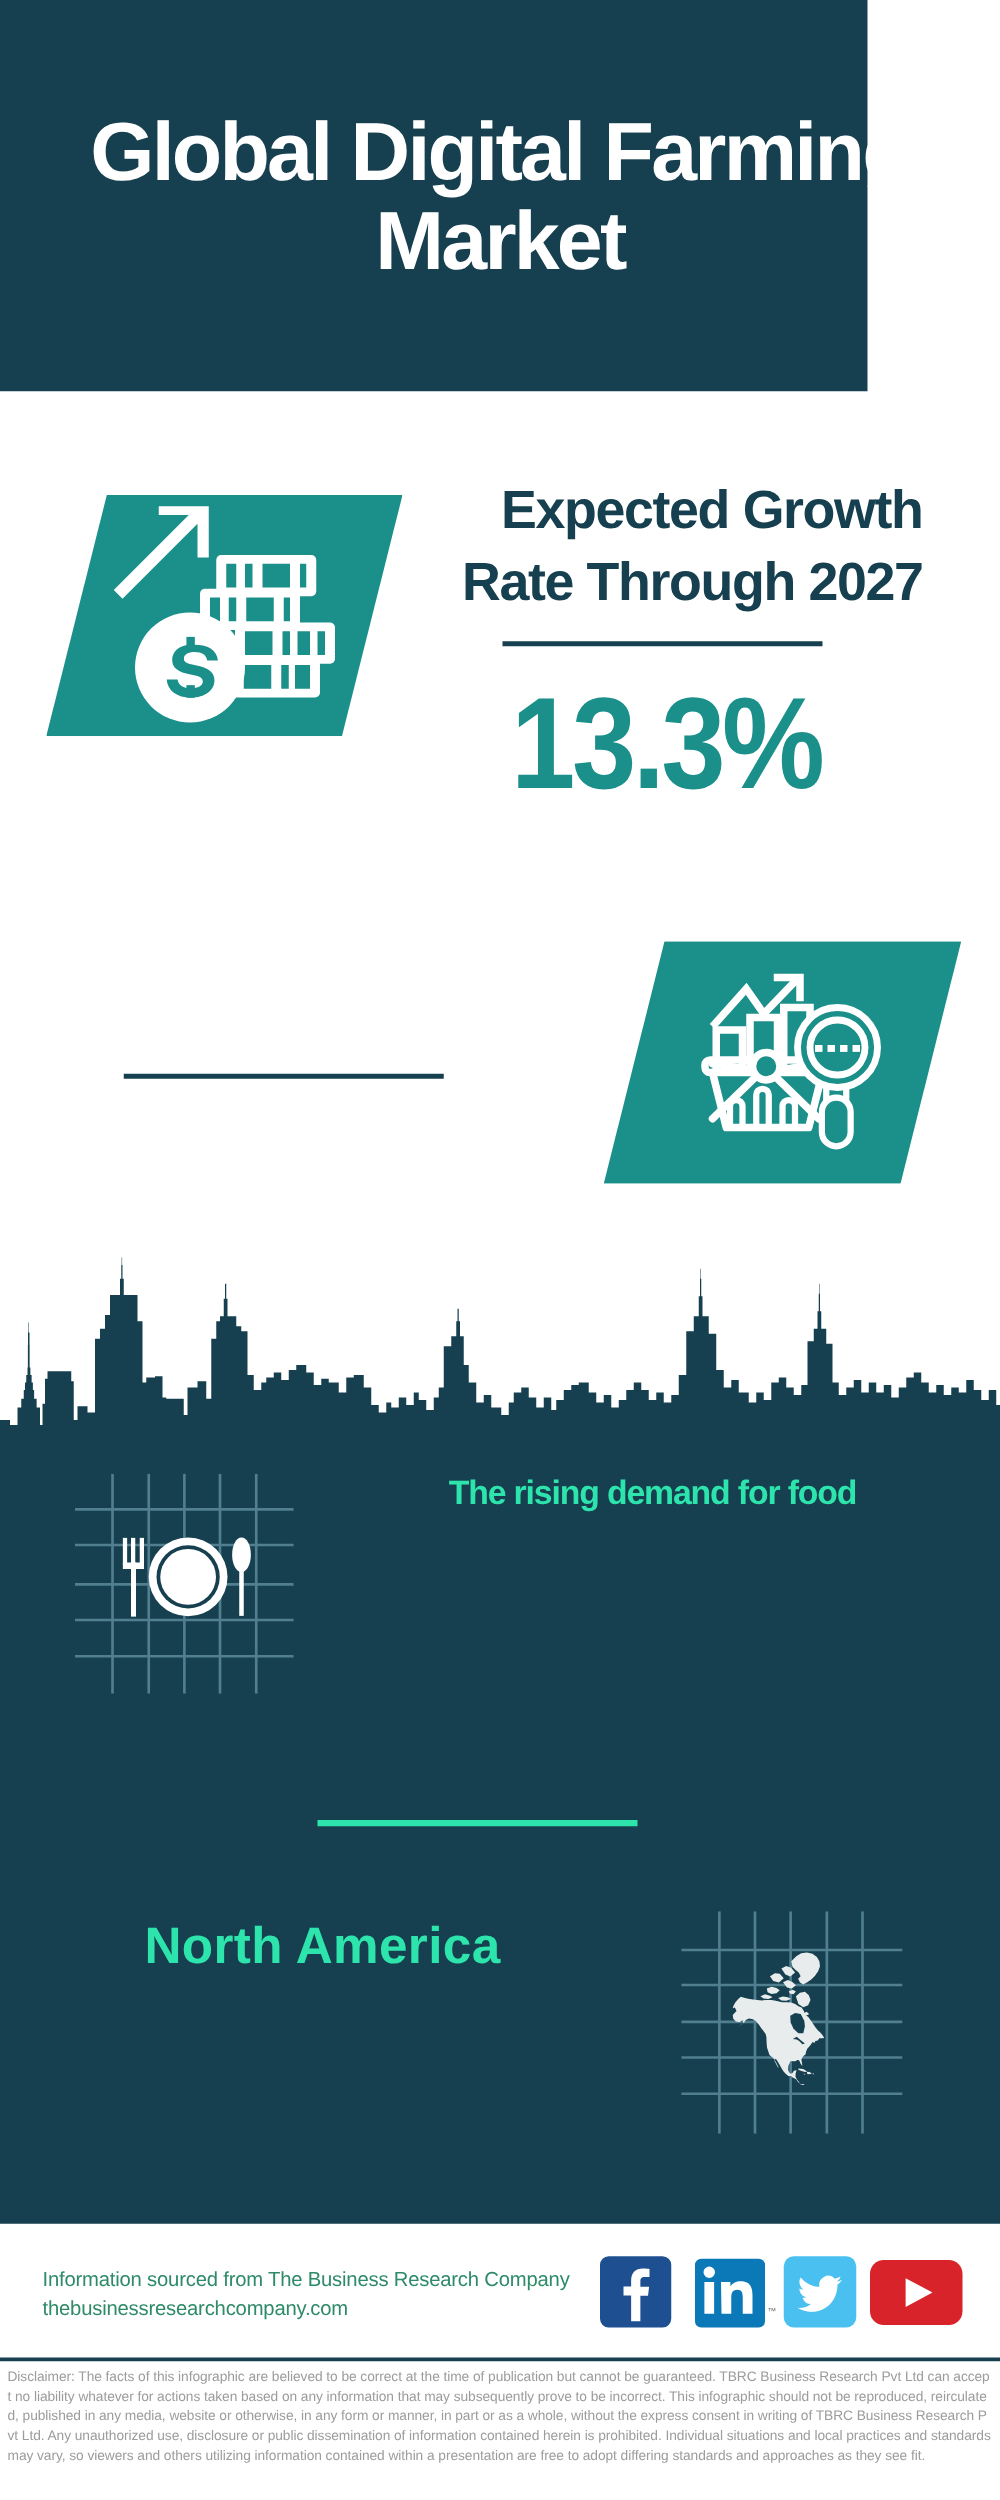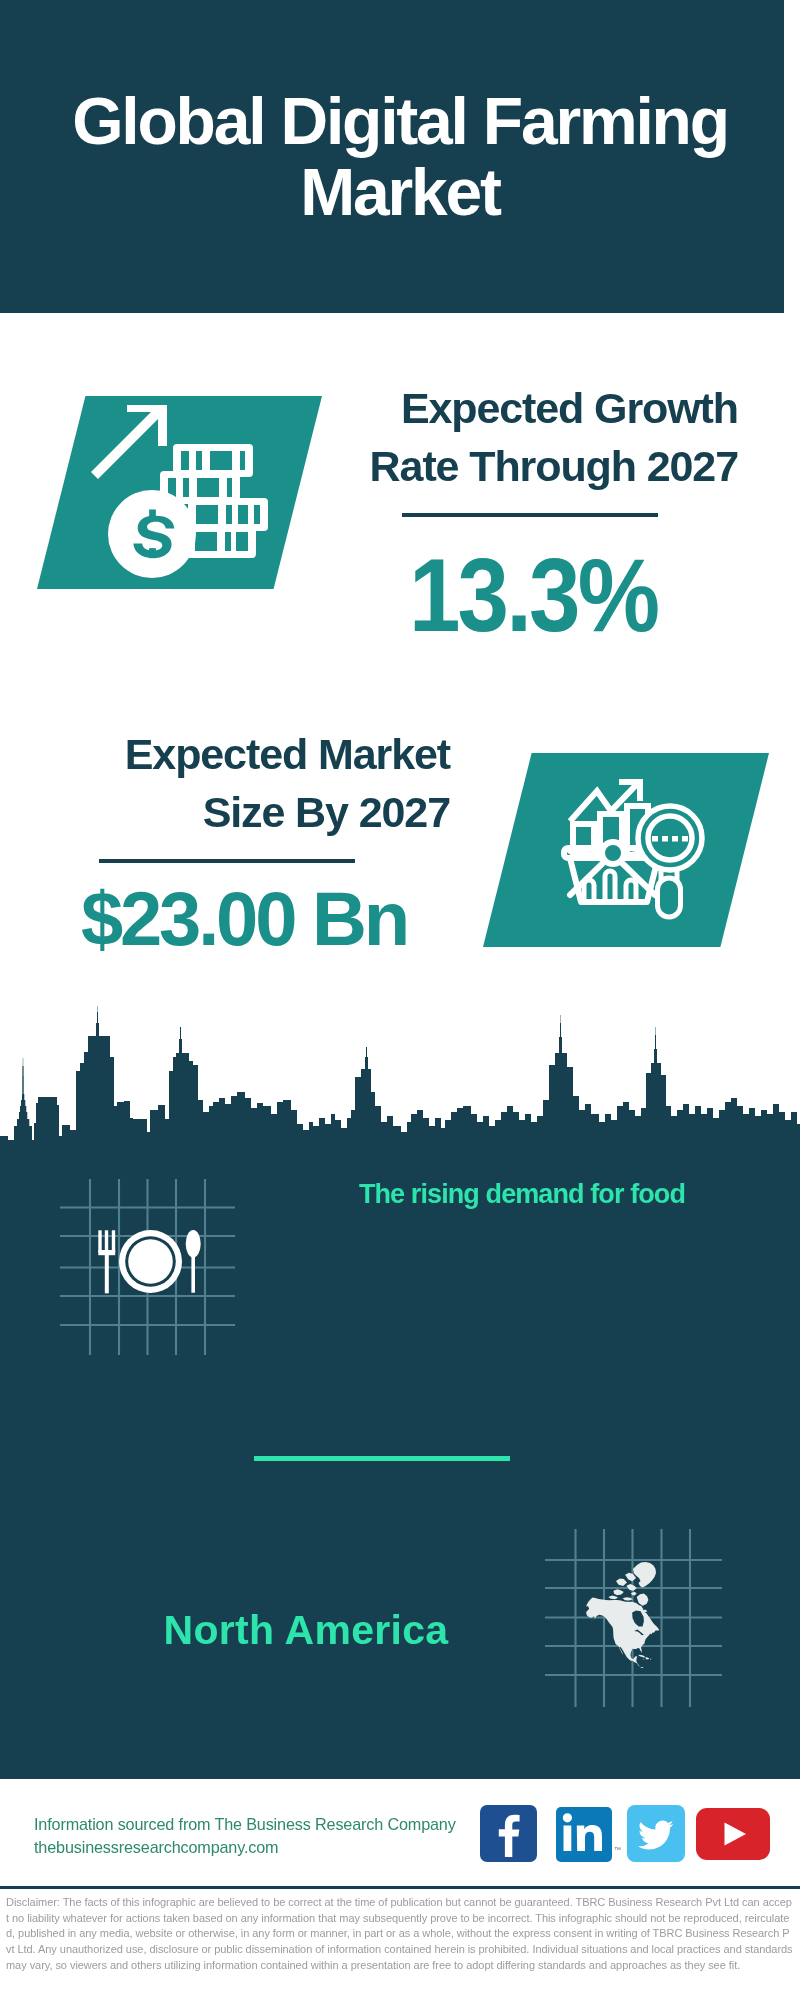--- a/index.html
+++ b/index.html
@@ -2,21 +2,21 @@
 <html><head>
 <meta charset="utf-8">
 <style>
   * { margin:0; padding:0; box-sizing:border-box; }
   html,body { width:800px; height:2000px; }
   body { font-family:"Liberation Sans", sans-serif; background:#ffffff; overflow:hidden;
          -webkit-font-smoothing:antialiased; }
   .page { position:relative; width:800px; height:2000px; background:#fff; overflow:hidden; }
 
   
-  .header { position:absolute; left:0; top:0; width:784px; height:313px; background:#16404f; }
+  .header { position:absolute; left:0; top:0; width:694px; height:313px; background:#16404f; }
   .title { position:absolute; left:0; top:86px; width:800px; text-align:center;
            color:#fff; font-size:66px; font-weight:bold; line-height:1.07;
            letter-spacing:-2.2px; }
 
   
   .parallelogram { position:absolute; background:#1b908a;
                    clip-path: polygon(17% 0, 100% 0, 83% 100%, 0 100%); }
   .stat-head { position:absolute; color:#16404f; font-weight:bold; text-align:right;
                line-height:1.35; letter-spacing:-1.1px; }
   .stat-rule { position:absolute; height:4px; background:#16404f; }
@@ -140,23 +140,21 @@
         <g fill="#ffffff">
           <rect x="652" y="836" width="6" height="5.5"></rect>
             <rect x="662" y="836" width="6" height="5.5"></rect>
           <rect x="672" y="836" width="6" height="5.5"></rect>
             <rect x="682" y="836" width="6" height="5.5"></rect>
         </g>
       </g>
     </svg>
   </div>
 
-  <div class="stat-head" style="left:50px; top:725px; width:400px; font-size:43px;">Expected Market Size By 2027</div>
   <div class="stat-rule" style="left:99px; top:859px; width:256px;"></div>
-  <div class="stat-val" style="left:44px; top:875px; width:400px; font-size:76px; letter-spacing:-3.2px;">$23.00 Bn</div>
 
   <div class="dark-panel"></div>
   <svg class="skyline" viewBox="0 0 800 150" preserveAspectRatio="none">
       <path fill="#16404f" d="M0 150 L0 131 L8 131 L8 136 L14 136 L14 121 L17 121 L17 114 L19 114 L19 107 L20 107 L20 101 L21 101 L21 95 L22 95 L22 89 L22.3 89 L22.3 71 L22.4 71 L22.4 61 L22.8 61 L22.8 53 L23.2 53 L23.2 61 L23.6 61 L23.6 71 L23.7 71 L23.7 89 L24.3 89 L24.3 95 L25.3 95 L25.3 101 L26.3 101 L26.3 107 L27.3 107 L27.3 114 L29.3 114 L29.3 121 L32 121 L32 136 L34 136 L34 118 L36 118 L36 98 L38 98 L38 92 L57 92 L57 100 L59 100 L59 131 L62 131 L62 120 L70 120 L70 125 L76 125 L76 66 L80 66 L80 58 L84 58 L84 47 L88 47 L88 31 L96 31 L96 18 L97 18 L97 7 L97.3 7 L97.3 1 L97.7 1 L97.7 7 L98 7 L98 18 L99 18 L99 31 L110 31 L110 52 L114 52 L114 101 L117 101 L117 97 L124 97 L124 96 L130 96 L130 113 L133 113 L133 114 L147 114 L147 127 L150 127 L150 105 L158 105 L158 100 L165 100 L165 114 L169 114 L169 66 L173 66 L173 52 L176 52 L176 48 L179 48 L179 34 L180 34 L180 22 L181 22 L181 34 L182 34 L182 48 L189 48 L189 56 L193 56 L193 60 L198 60 L198 95 L203 95 L203 107 L209 107 L209 101 L213 101 L213 97 L219 97 L219 93 L225 93 L225 99 L231 99 L231 91 L237 91 L237 87 L245 87 L245 93 L251 93 L251 103 L257 103 L257 98 L263 98 L263 101 L271 101 L271 109 L277 109 L277 97 L283 97 L283 95 L291 95 L291 105 L297 105 L297 119 L303 119 L303 125 L309 125 L309 117 L313 117 L313 121 L319 121 L319 113 L325 113 L325 119 L331 119 L331 109 L335 109 L335 115 L341 115 L341 123 L347 123 L347 113 L351 113 L351 105 L355 105 L355 72 L361 72 L361 64 L365 64 L365 52 L366 52 L366 42 L367 42 L367 52 L368 52 L368 64 L371 64 L371 87 L375 87 L375 101 L381 101 L381 117 L387 117 L387 111 L393 111 L393 121 L401 121 L401 127 L407 127 L407 117 L411 117 L411 109 L417 109 L417 105 L423 105 L423 113 L429 113 L429 121 L435 121 L435 113 L441 113 L441 123 L445 123 L445 115 L451 115 L451 107 L457 107 L457 103 L463 103 L463 101 L471 101 L471 109 L477 109 L477 117 L483 117 L483 111 L489 111 L489 121 L495 121 L495 115 L501 115 L501 107 L507 107 L507 101 L513 101 L513 107 L519 107 L519 115 L525 115 L525 109 L531 109 L531 117 L537 117 L537 111 L543 111 L543 95 L549 95 L549 60 L555 60 L555 48 L559 48 L559 32 L560 32 L560 18 L560.3 18 L560.3 10 L560.7 10 L560.7 18 L561 18 L561 32 L562 32 L562 48 L567 48 L567 62 L573 62 L573 91 L579 91 L579 105 L585 105 L585 99 L591 99 L591 109 L599 109 L599 117 L605 117 L605 109 L611 109 L611 115 L617 115 L617 101 L623 101 L623 97 L629 97 L629 105 L635 105 L635 111 L641 111 L641 103 L646 103 L646 68 L651 68 L651 58 L654 58 L654 44 L655 44 L655 30 L655.3 30 L655.3 22 L655.7 22 L655.7 30 L656 30 L656 44 L657 44 L657 58 L661 58 L661 70 L666 70 L666 101 L671 101 L671 111 L677 111 L677 105 L683 105 L683 99 L689 99 L689 109 L695 109 L695 101 L701 101 L701 109 L707 109 L707 103 L713 103 L713 113 L719 113 L719 105 L725 105 L725 97 L731 97 L731 93 L737 93 L737 101 L743 101 L743 109 L749 109 L749 103 L755 103 L755 111 L761 111 L761 105 L767 105 L767 109 L773 109 L773 99 L779 99 L779 107 L785 107 L785 115 L791 115 L791 107 L797 107 L797 119 L800 119 L800 150 Z"></path>
     </svg>
 
   <svg class="grid-card" style="left:60px; top:1179px; width:175px; height:176px;" viewBox="0 0 175 176">
     <g stroke="#527f90" stroke-width="2.1">
       <line x1="30" y1="0" x2="30" y2="176"></line>
       <line x1="59" y1="0" x2="59" y2="176"></line>
@@ -182,21 +180,21 @@
       <rect x="131.4" y="73" width="3.6" height="40.7"></rect>
     </g>
   </svg>
 
   <div class="drv-text" style="left:258px; top:1178px; width:528px; font-size:27px;">
     <div class="hl-green hl-bold" style="letter-spacing:-0.9px;">The rising demand for food</div>
   </div>
 
   <div class="green-rule" style="left:254px; top:1456px; width:256px;"></div>
 
-  <div class="drv-text" style="left:63px; top:1605px; width:390px; font-size:41px;margin-left:48px;">
+  <div class="drv-text" style="left:63px; top:1531px; width:390px; font-size:41px;">
     <div class="hl-green hl-bold" style="letter-spacing:0.3px;">North America</div>
   </div>
 
   <svg class="grid-card" style="left:545px; top:1529px; width:177px; height:178px;" viewBox="0 0 177 178">
     <g stroke="#527f90" stroke-width="2.1">
       <line x1="30.5" y1="0" x2="30.5" y2="178"></line>
       <line x1="59" y1="0" x2="59" y2="178"></line>
       <line x1="87.5" y1="0" x2="87.5" y2="178"></line>
       <line x1="116.5" y1="0" x2="116.5" y2="178"></line>
       <line x1="145" y1="0" x2="145" y2="178"></line>

